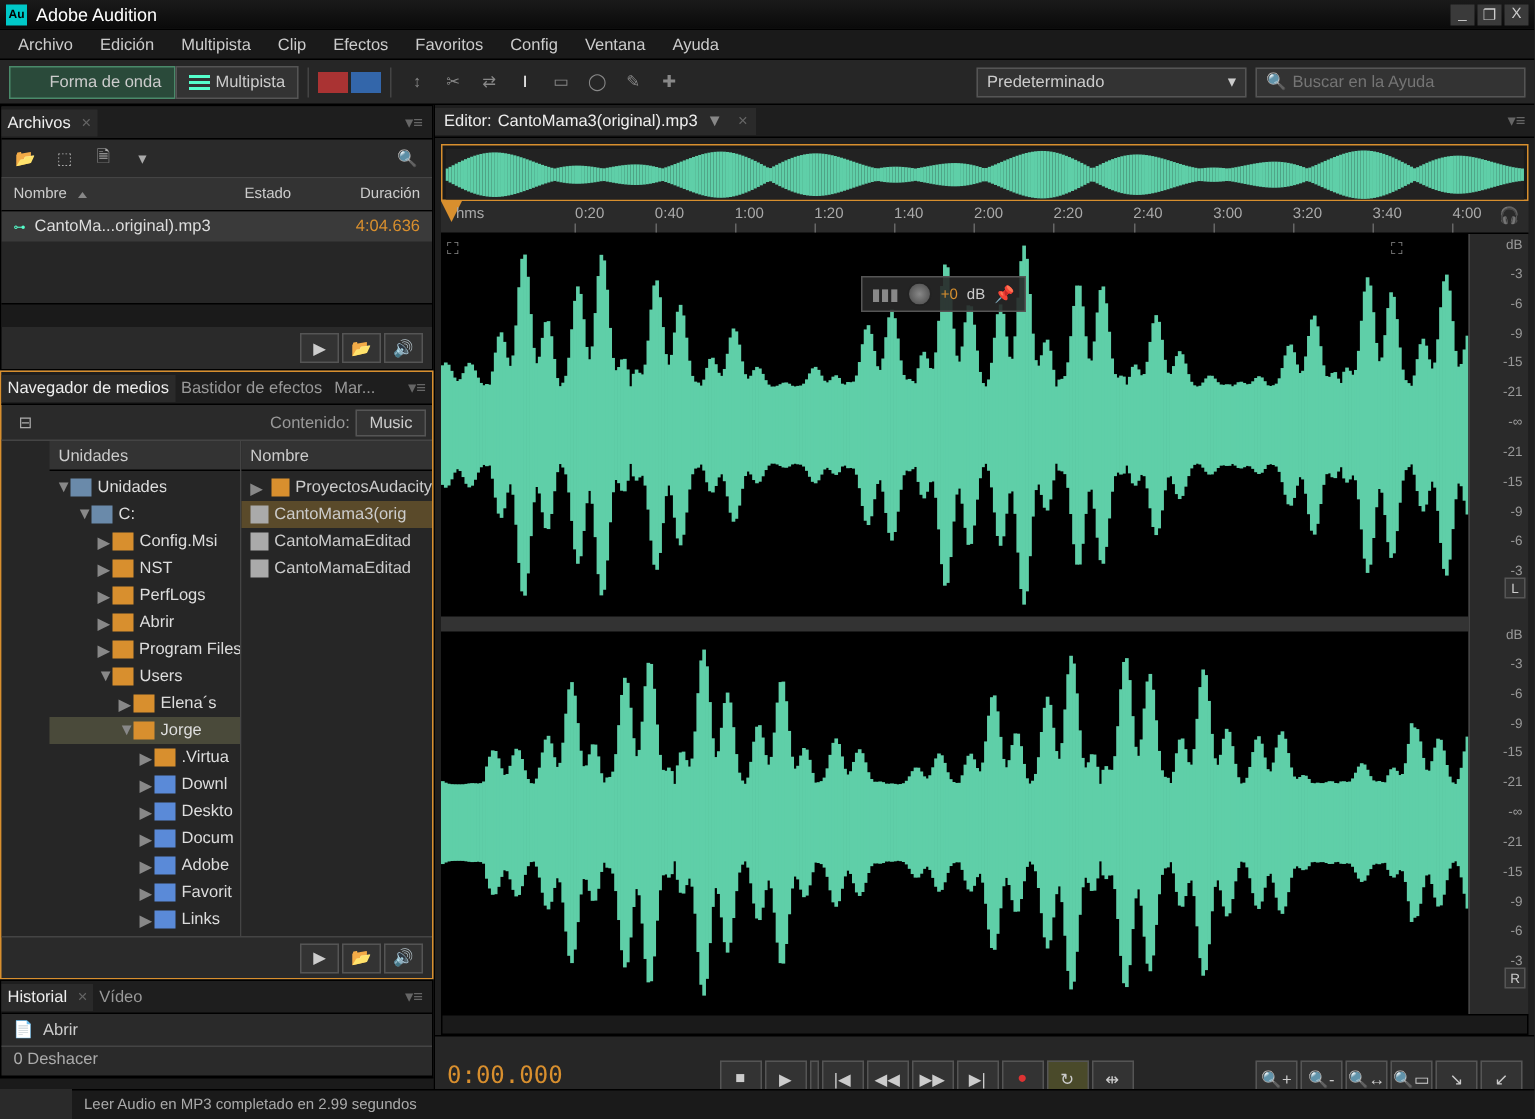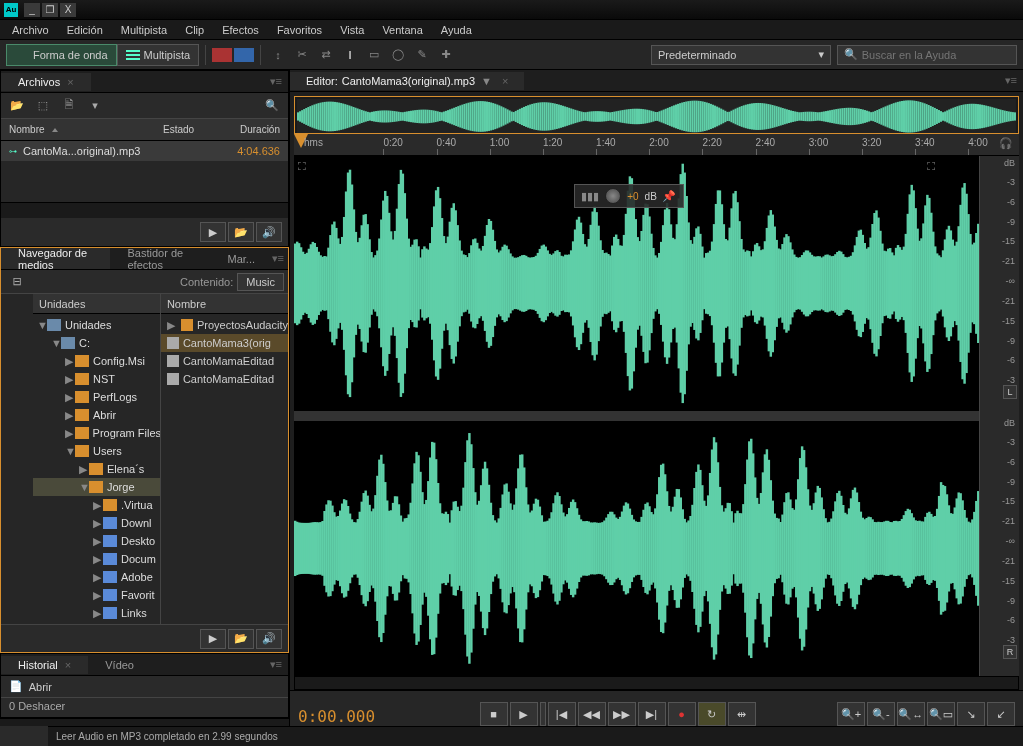--- a/index.html
+++ b/index.html
@@ -23,21 +23,21 @@
 .spacer { flex: 1; }
 .workspace-dd { background: #333; border: 1px solid #555; height: 20px; width: 180px; display: flex; align-items: center; padding: 0 6px; cursor: pointer; }
 .workspace-dd .chev { margin-left: auto; }
 .search-help { background: #333; border: 1px solid #555; height: 20px; width: 180px; margin-left: 6px; display: flex; align-items: center; padding: 0 6px; }
 .search-help .mag { margin-right: 4px; }
 .main-layout { flex: 1; display: flex; overflow: hidden; }
 .left-col { width: 290px; display: flex; flex-direction: column; background: #1e1e1e; border-right: 1px solid #000; }
 .panel { border: 1px solid #000; background: #2a2a2a; display: flex; flex-direction: column; }
 .panel.active { border-color: #d88f2e; }
 .panel-tabrow { height: 22px; background: #1e1e1e; display: flex; align-items: center; border-bottom: 1px solid #000; }
-.panel-tab { padding: 3px 17px; cursor: pointer; color: #999; }
+.panel-tab { padding: 3px 4px; cursor: pointer; color: #999; }
 .panel-tab.active { background: #2a2a2a; color: #eee; }
 .panel-tab-x { margin-left: 4px; color: #666; }
 .files-panel { height: 280px; }
 .files-toolbar { height: 26px; display: flex; align-items: center; gap: 2px; padding: 0 4px; border-bottom: 1px solid #444; }
 .tbtn { width: 24px; height: 20px; display: flex; align-items: center; justify-content: center; cursor: pointer; color: #aaa; }
 .files-header { height: 22px; display: flex; align-items: center; background: #333; border-bottom: 1px solid #000; font-size: 10px; }
 .col-name { flex: 1; padding-left: 8px; display: flex; align-items: center; gap: 4px; }
 .col-estado { width: 55px; }
 .col-dur { width: 70px; text-align: right; padding-right: 8px; }
 .files-list { flex: 1; overflow: auto; background: #262626; }
@@ -77,21 +77,21 @@
 .mf-row.sel { background: #5a4a2a; }
 .mf-icon { width: 12px; height: 12px; }
 .mf-icon.folder { background: #d88f2e; }
 .mf-icon.file { background: #aaa; }
 .media-ctrls { height: 28px; display: flex; align-items: center; justify-content: flex-end; gap: 2px; padding: 0 6px; border-top: 1px solid #444; }
 .history-panel { height: 68px; }
 .history-body { flex: 1; padding: 4px 8px; display: flex; align-items: center; gap: 6px; }
 .deshacer-row { height: 20px; padding: 2px 8px; color: #aaa; border-top: 1px solid #444; }
 .right-col { flex: 1; display: flex; flex-direction: column; background: #1e1e1e; }
 .editor-tabrow { height: 22px; background: #1e1e1e; display: flex; align-items: center; border-bottom: 1px solid #000; }
-.editor-tab { padding: 3px 16px; display: flex; align-items: flex-start; gap: 4px; background: #2a2a2a; color: #eee; cursor: pointer; }
+.editor-tab { padding: 3px 6px; display: flex; align-items: flex-start; gap: 4px; background: #2a2a2a; color: #eee; cursor: pointer; }
 .dd-chev { color: #888; margin-left: 2px; }
 .editor-close { color: #666; margin-left: 6px; cursor: pointer; }
 .overview { height: 38px; background: #1a1a1a; margin: 4px 4px 0; border: 1px solid #d88f2e; position: relative; overflow: hidden; }
 .overview-wave { position: absolute; inset: 2px; }
 .ruler { height: 22px; background: #2a2a2a; margin: 0 4px; display: flex; align-items: center; position: relative; border-bottom: 1px solid #000; text-align: center; }
 .ruler-label { position: absolute; top: 3px; font-size: 10px; color: #aaa; }
 .ruler-tick { position: absolute; bottom: 0; width: 1px; height: 6px; background: #666; }
 .playhead { position: absolute; left: 0; top: 0; width: 14px; height: 14px; background: #d88f2e; clip-path: polygon(0 0, 100% 0, 50% 100%); }
 .waveform-area { flex: 1; background: #1a1a1a; margin: 0 4px; display: flex; position: relative; overflow: hidden; }
 .wave-canvas { flex: 1; background: #000; position: relative; margin-right: 40px; }
@@ -103,52 +103,53 @@
 .db-scale { position: absolute; right: 0; top: 0; width: 40px; height: 100%; background: #2a2a2a; display: flex; flex-direction: column; font-size: 9px; color: #999; }
 .db-col { flex: 1; position: relative; border-left: 1px solid #444; }
 .db-lbl { position: absolute; right: 4px; }
 .db-unit { position: absolute; right: 4px; top: 2px; }
 .channel-tag { position: absolute; right: 2px; width: 14px; height: 14px; background: #333; color: #ccc; display: flex; align-items: center; justify-content: center; font-size: 9px; border: 1px solid #555; }
 .hud { position: absolute; top: 28px; left: 280px; background: rgba(40,40,40,0.9); border: 1px solid #555; height: 24px; display: flex; align-items: center; padding: 0 6px; gap: 6px; }
 .hud-knob { width: 16px; height: 16px; border-radius: 50%; background: radial-gradient(#888,#444); border: 1px solid #222; }
 .hud-db { color: #d88f2e; font-size: 10px; }
 .hud-lbl { color: #ccc; font-size: 10px; }
 .waveform-scroll { height: 14px; background: #1a1a1a; margin: 0 4px; border: 1px solid #000; }
-.transport-row { height: 36px; background: #262626; display: flex; align-items: flex-end; padding: 0 8px; border-top: 1px solid #000; }
+.transport-row { height: 36px; background: #262626; display: flex; align-items: flex-start; padding: 16px 8px; border-top: 1px solid #000; }
 .timecode { color: #d88f2e; font-size: 16px; font-family: monospace; width: 100px; }
 .transport-center { flex: 1; display: flex; justify-content: center; gap: 2px; }
 .tb { width: 28px; height: 24px; background: #333; border: 1px solid #555; display: flex; align-items: center; justify-content: center; cursor: pointer; color: #ccc; }
 .tb.rec { color: #d33; }
 .tb.loop { background: #4a4a2a; }
 .transport-right { display: flex; gap: 2px; }
 .statusbar { height: 20px; background: #1a1a1a; border-top: 1px solid #000; display: flex; align-items: center; padding: 0 8px; font-size: 10px; color: #aaa; margin-left: 48px; }
 .statusbar .right { margin-left: auto; display: flex; gap: 14px; }
 .hscroll { height: 12px; background: #1a1a1a; border-top: 1px solid #000; }
 .caret-up { width: 0; height: 0; border-left: 3px solid transparent; border-right: 3px solid transparent; border-bottom: 4px solid #888; display: inline-block; margin-left: 3px; }
 </style>
 </head>
 <body>
 
 <div class="titlebar">
   <div class="app-icon">Au</div>
+  <div class="titlebar-text">Adobe Audition</div>
   <div class="win-btns">
     <div class="win-btn">_</div>
     <div class="win-btn">❐</div>
     <div class="win-btn">X</div>
   </div>
 </div>
 
 <div class="menubar">
   <div class="menu-item">Archivo</div>
   <div class="menu-item">Edición</div>
   <div class="menu-item">Multipista</div>
   <div class="menu-item">Clip</div>
   <div class="menu-item">Efectos</div>
   <div class="menu-item">Favoritos</div>
-  <div class="menu-item">Vista</div>
+  <div class="menu-item">Config</div>
   <div class="menu-item">Ventana</div>
   <div class="menu-item">Ayuda</div>
 </div>
 
 <div class="toolbar">
   <div class="mode-btn active">
     <span class="mode-icon wave"></span>
     <span>Forma de onda</span>
   </div>
   <div class="mode-btn">

